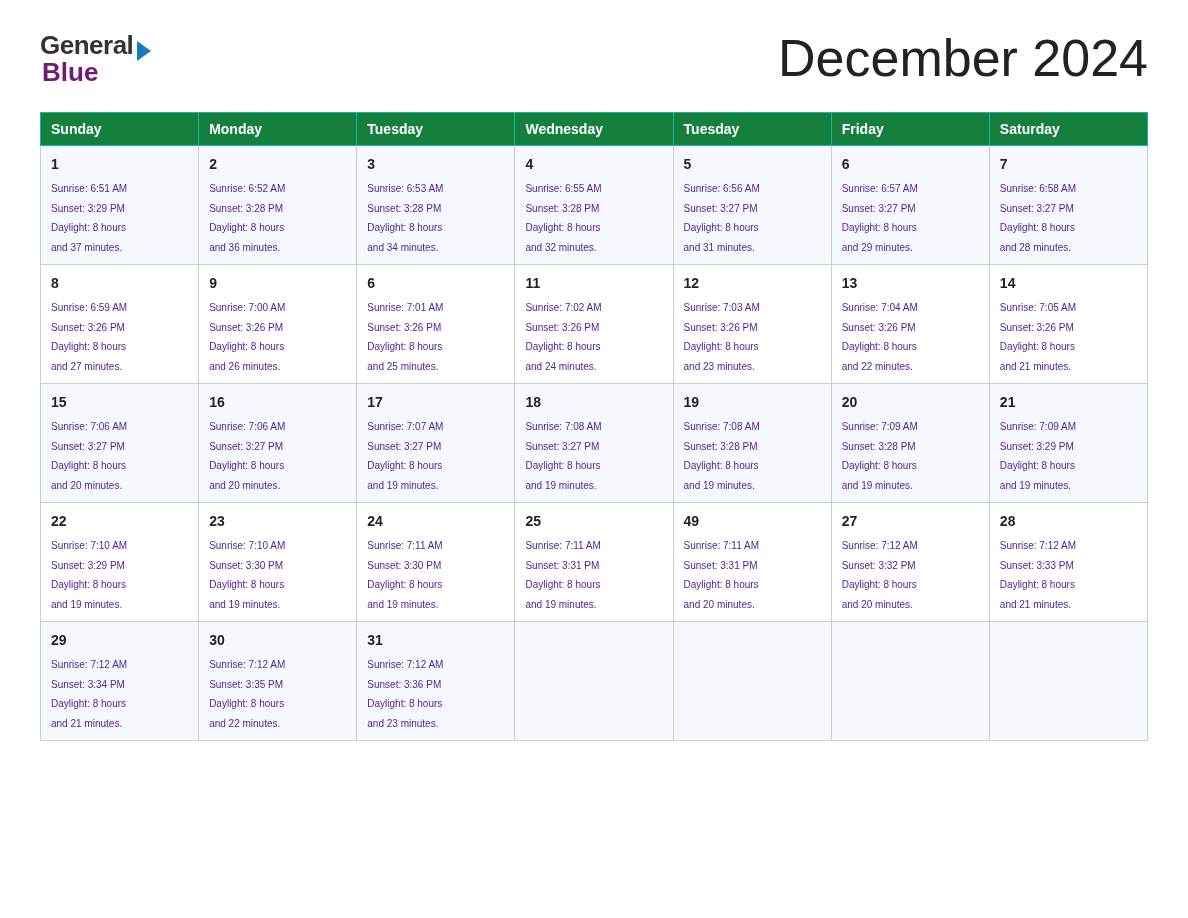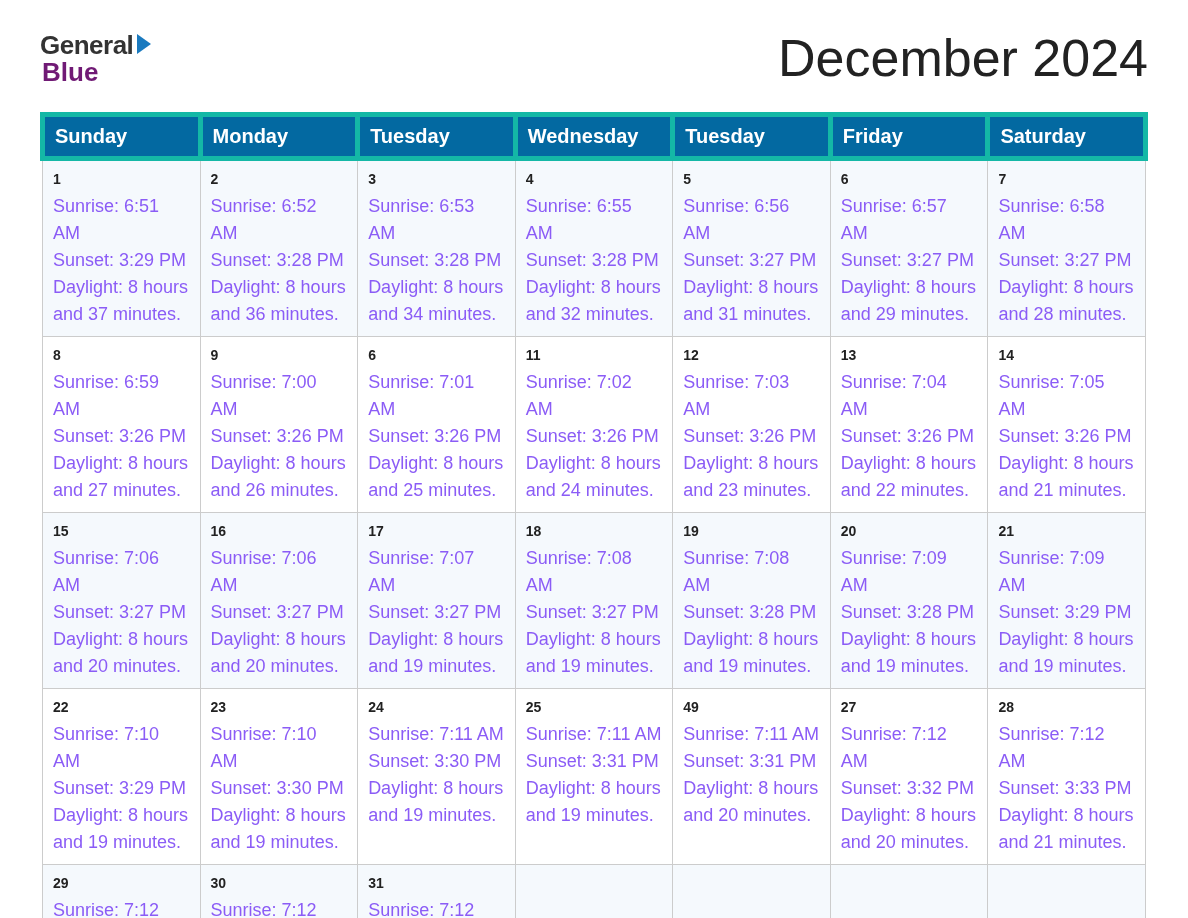--- a/index.html
+++ b/index.html
@@ -17,21 +17,21 @@
       align-items: flex-start;
       margin-bottom: 24px;
     }
     .logo {
       display: flex;
       flex-direction: column;
       align-items: flex-start;
     }
     .logo-top {
       display: flex;
-      align-items: flex-start;
+      align-items: flex-end;
     }
     .logo-general {
       font-size: 26px;
       font-weight: bold;
       color: #333;
       letter-spacing: -0.5px;
     }
     .logo-triangle {
       width: 0;
       height: 0;
@@ -63,27 +63,27 @@
       margin-top: 4px;
     }
 
     table {
       width: 100%;
       border-collapse: collapse;
       table-layout: fixed;
     }
 
     thead tr th {
-      background-color: #0369a1;
+      background-color: #15803d;
       color: #fff;
-      font-size: 20px;
+      font-size: 14px;
       font-weight: bold;
       padding: 8px 10px;
       text-align: left;
-      border: 5px solid #14b8a6;
+      border: 1px solid #14b8a6;
     }
 
     tbody tr td {
       vertical-align: top;
       padding: 8px 10px;
       border: 1px solid #ccc;
       font-size: 13px;
       line-height: 1.5;
       background: #fff;
       height: 110px;
@@ -98,22 +98,22 @@
 
     .day-number {
       font-size: 14px;
       font-weight: bold;
       color: #222;
       display: block;
       margin-bottom: 3px;
     }
 
     .day-info {
-      font-size: 18px;
-      color: #8b5cf6;
+      font-size: 10px;
+      color: #4c1d95;
     }
   </style>
 </head>
 <body>
 
 <div class="header">
   <div class="logo">
     <div class="logo-top">
       <span class="logo-general">General</span>
       <div class="logo-triangle"></div>

